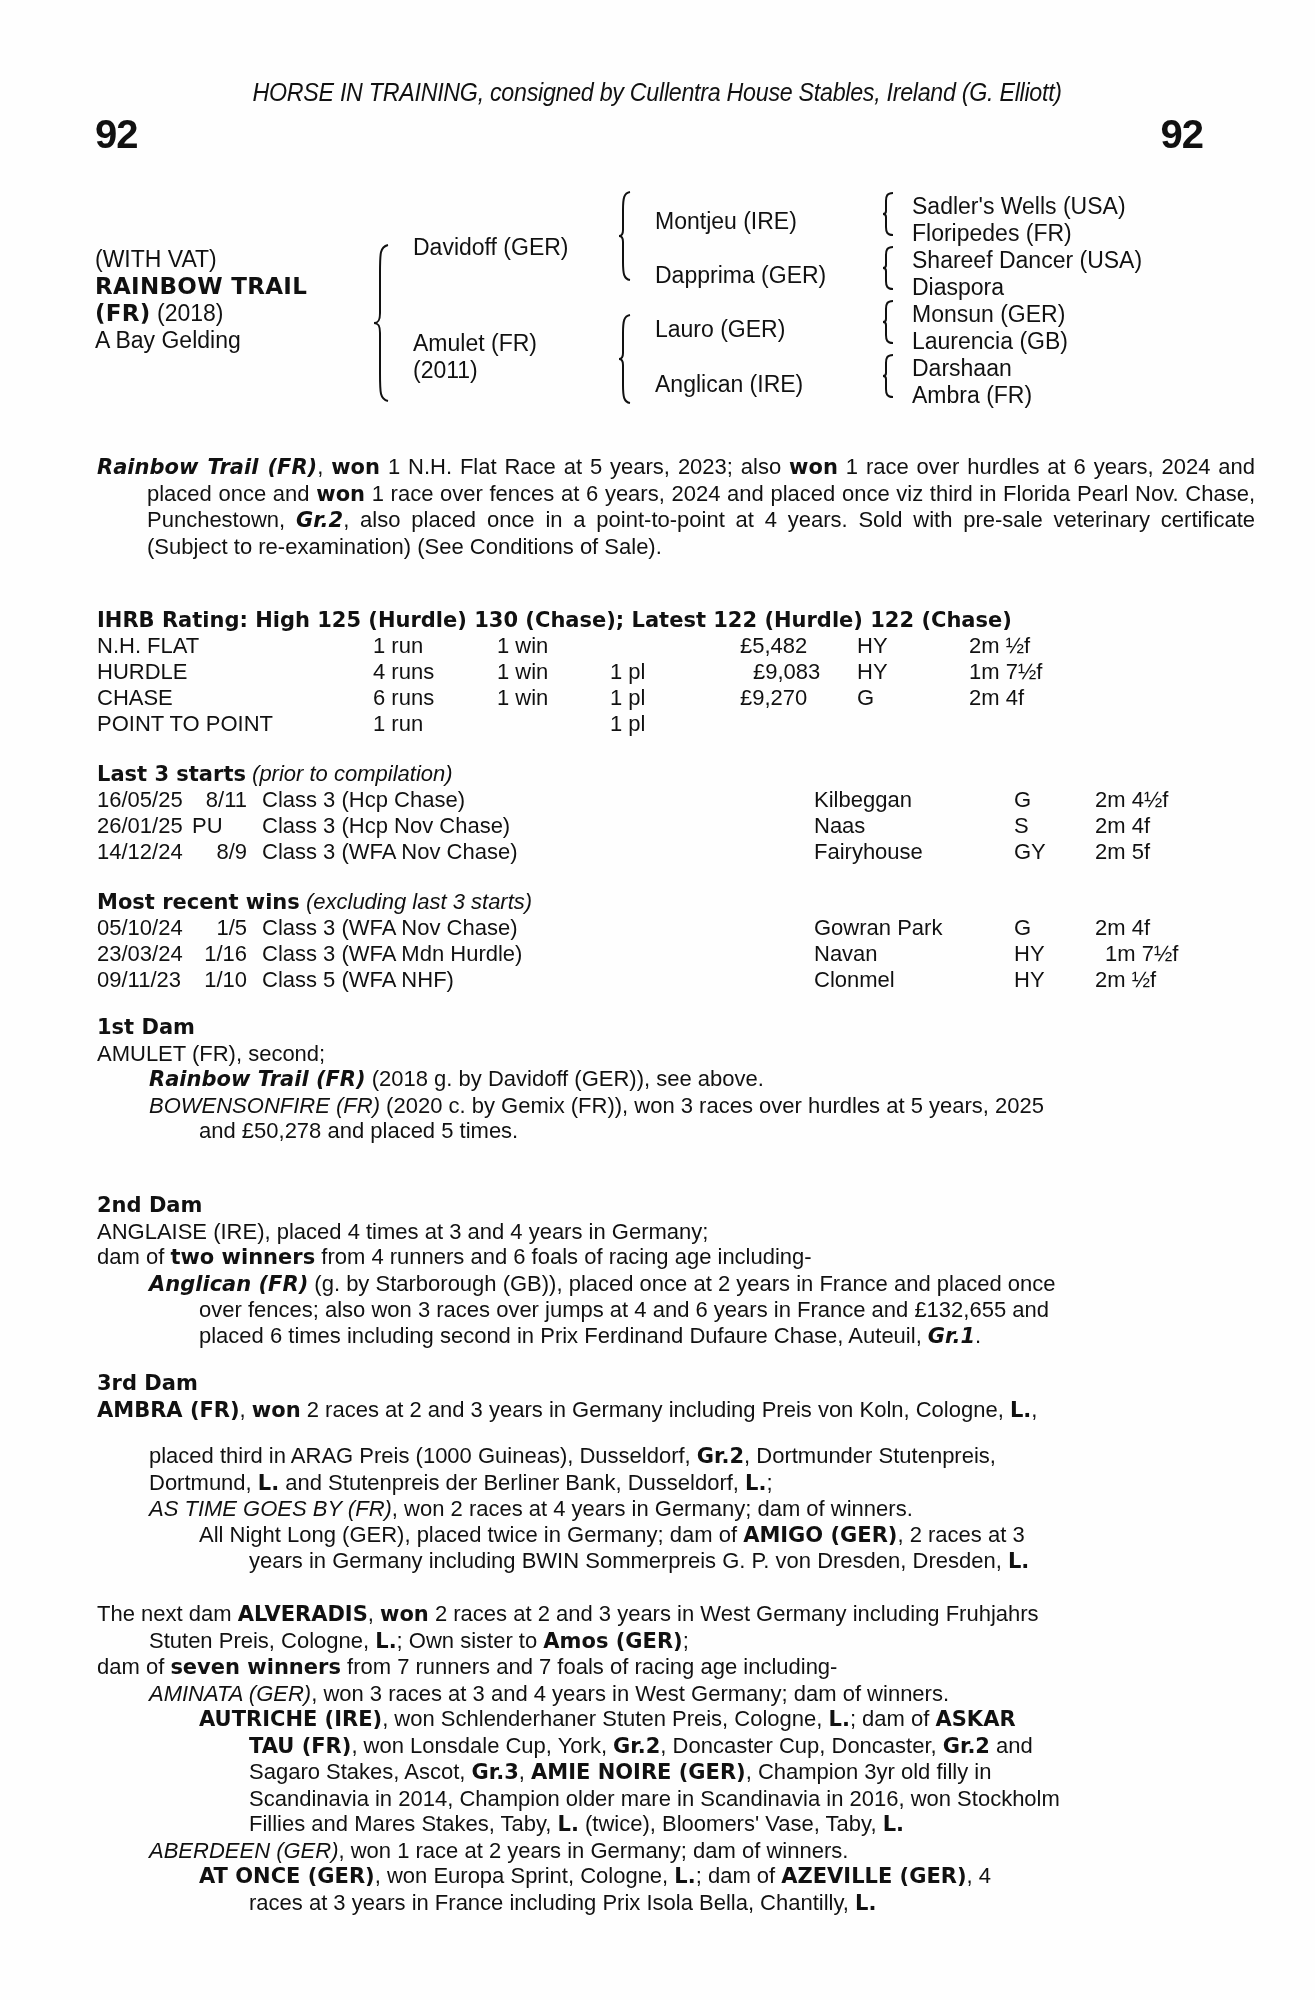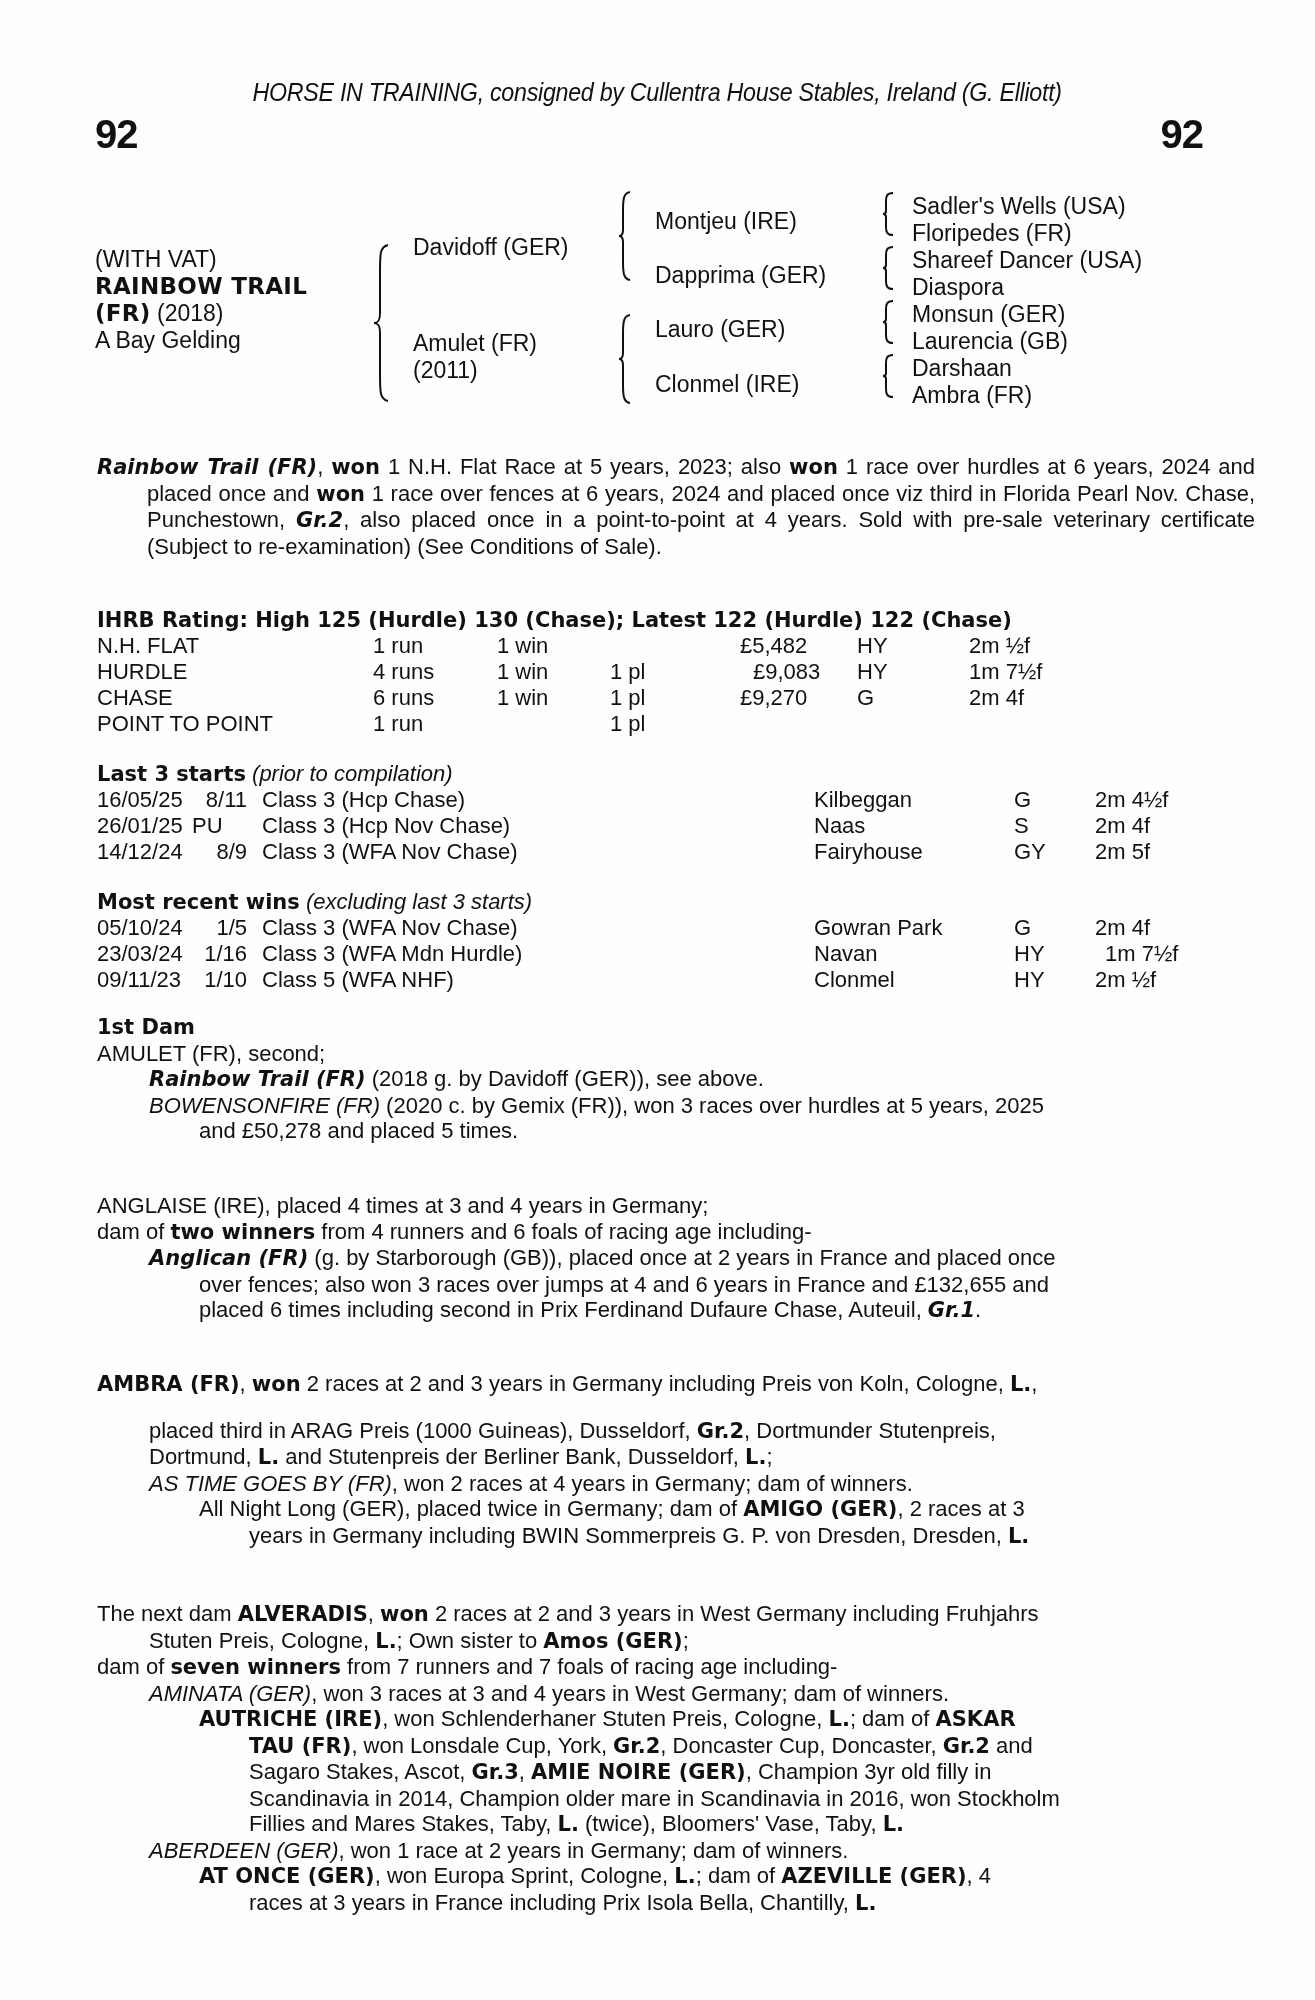--- a/index.html
+++ b/index.html
@@ -64,21 +64,21 @@
     </svg>
 </div>
 <div class="brace" style="left:617px;top:313px;">
   <svg width="16" height="92" viewBox="0 0 16 92">
       <path d="M13 2 C7 3 6 8 6 20 L6 40 C6 44 5 46 2 46 C5 46 6 48 6 52 L6 72 C6 84 7 89 13 90" fill="none" stroke="#111" stroke-width="2"></path>
     </svg>
 </div>
 <div class="ped" style="left:655px;top:208px;">Montjeu (IRE)</div>
 <div class="ped" style="left:655px;top:262px;">Dapprima (GER)</div>
 <div class="ped" style="left:655px;top:316px;">Lauro (GER)</div>
-<div class="ped" style="left:655px;top:371px;">Clonmel (IRE)</div>
+<div class="ped" style="left:655px;top:371px;">Anglican (IRE)</div>
 
 <div class="brace" style="left:881px;top:191px;">
     <svg width="14" height="46" viewBox="0 0 14 46">
       <path d="M12 2 C6 2 5 5 5 10 L5 20 C5 22 4 23 2 23 C4 23 5 24 5 26 L5 36 C5 41 6 44 12 44" fill="none" stroke="#111" stroke-width="2"></path>
     </svg>
   </div>
 <div class="brace" style="left:881px;top:245px;">
     <svg width="14" height="46" viewBox="0 0 14 46">
       <path d="M12 2 C6 2 5 5 5 10 L5 20 C5 22 4 23 2 23 C4 23 5 24 5 26 L5 36 C5 41 6 44 12 44" fill="none" stroke="#111" stroke-width="2"></path>
     </svg>
@@ -203,28 +203,30 @@
 
 <div class="txt" style="left:97px;top:1015px;width:1110px;">
   <div class="sec-head">1st Dam</div>
   <div>AMULET (FR), second;</div>
   <div style="padding-left:52px;"><span class="blki">Rainbow Trail (FR)</span><span> (2018 g. by Davidoff (GER)), see above.</span></div>
   <div style="padding-left:52px;"><span class="it">BOWENSONFIRE (FR)</span><span> (2020 c. by Gemix (FR)), won 3 races over hurdles at 5 years, 2025</span></div>
   <div style="padding-left:102px;">and £50,278 and placed 5 times.</div>
 </div>
 
 <div class="txt" style="left:97px;top:1193px;width:1110px;">
+  <div class="sec-head">2nd Dam</div>
   <div>ANGLAISE (IRE), placed 4 times at 3 and 4 years in Germany;</div>
   <div><span>dam of </span><span class="blk">two winners</span><span> from 4 runners and 6 foals of racing age including-</span></div>
   <div style="padding-left:52px;"><span class="blki">Anglican (FR)</span><span> (g. by Starborough (GB)), placed once at 2 years in France and placed once</span></div>
   <div style="padding-left:102px;">over fences; also won 3 races over jumps at 4 and 6 years in France and £132,655 and</div>
   <div style="padding-left:102px;"><span>placed 6 times including second in Prix Ferdinand Dufaure Chase, Auteuil, </span><span class="blki">Gr.1</span><span>.</span></div>
 </div>
 
 <div class="txt" style="left:97px;top:1371px;width:1110px;">
+  <div class="sec-head">3rd Dam</div>
   <div><span class="blk">AMBRA (FR)</span>, <span class="blk">won</span><span> 2 races at 2 and 3 years in Germany including Preis von Koln, Cologne, </span><span class="blk">L.</span>,</div>
   <div style="padding-left:52px;margin-top:20px;" class="just"><span>placed third in ARAG Preis (1000 Guineas), Dusseldorf, </span><span class="blk">Gr.2</span><span>, Dortmunder Stutenpreis,</span></div>
   <div style="padding-left:52px;"><span>Dortmund, </span><span class="blk">L.</span><span> and Stutenpreis der Berliner Bank, Dusseldorf, </span><span class="blk">L.</span><span>;</span></div>
   <div style="padding-left:52px;"><span class="it">AS TIME GOES BY (FR)</span><span>, won 2 races at 4 years in Germany; dam of winners.</span></div>
   <div style="padding-left:102px;"><span>All Night Long (GER), placed twice in Germany; dam of </span><span class="blk">AMIGO (GER)</span><span>, 2 races at 3</span></div>
   <div style="padding-left:152px;"><span>years in Germany including BWIN Sommerpreis G. P. von Dresden, Dresden, </span><span class="blk">L.</span></div>
 </div>
 
 <div class="txt" style="left:97px;top:1601px;width:1110px;">
   <div><span>The next dam </span><span class="blk">ALVERADIS</span><span>, </span><span class="blk">won</span><span> 2 races at 2 and 3 years in West Germany including Fruhjahrs</span></div>

